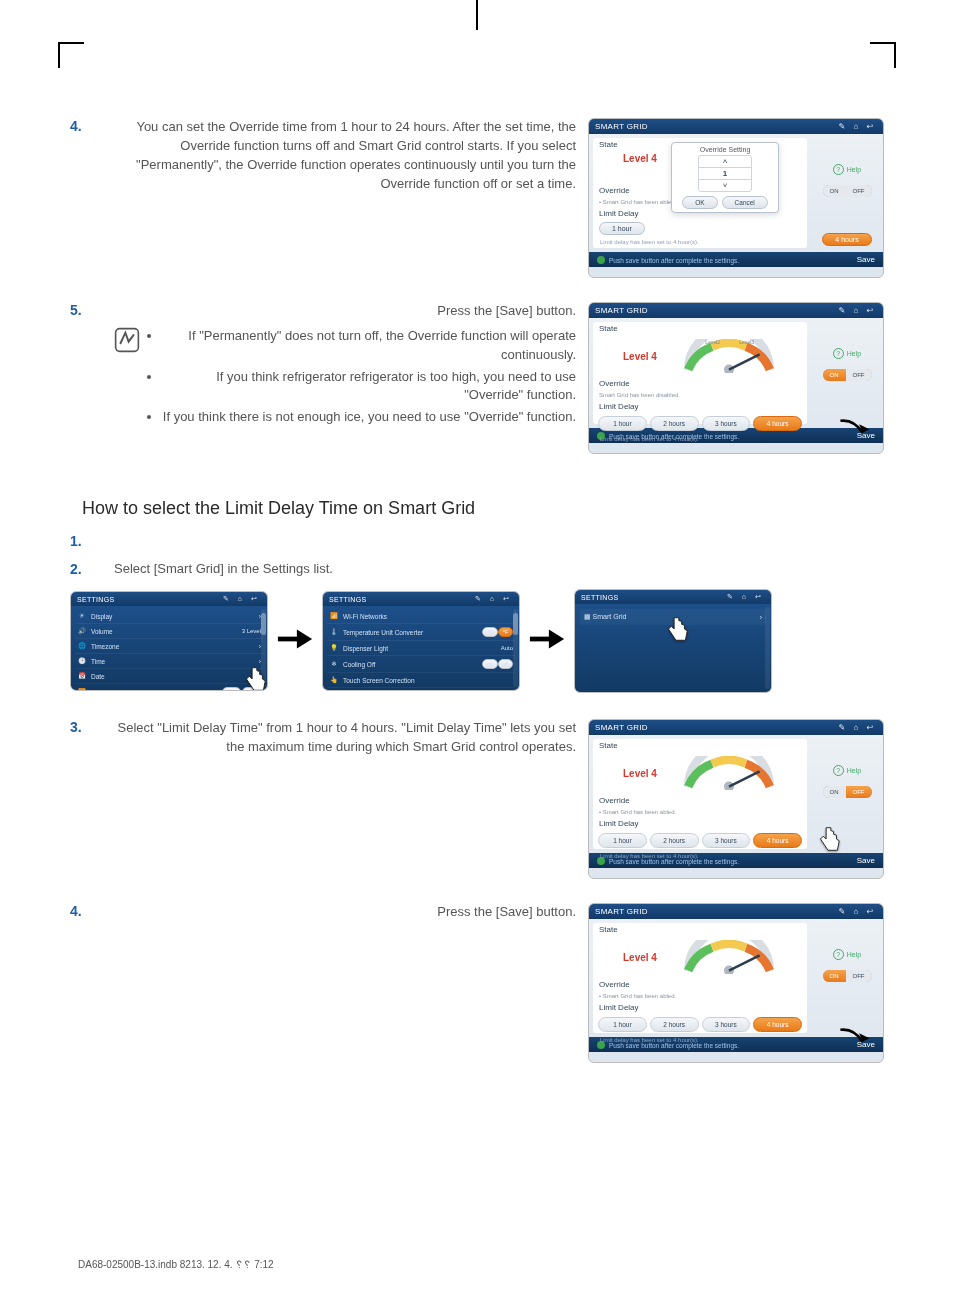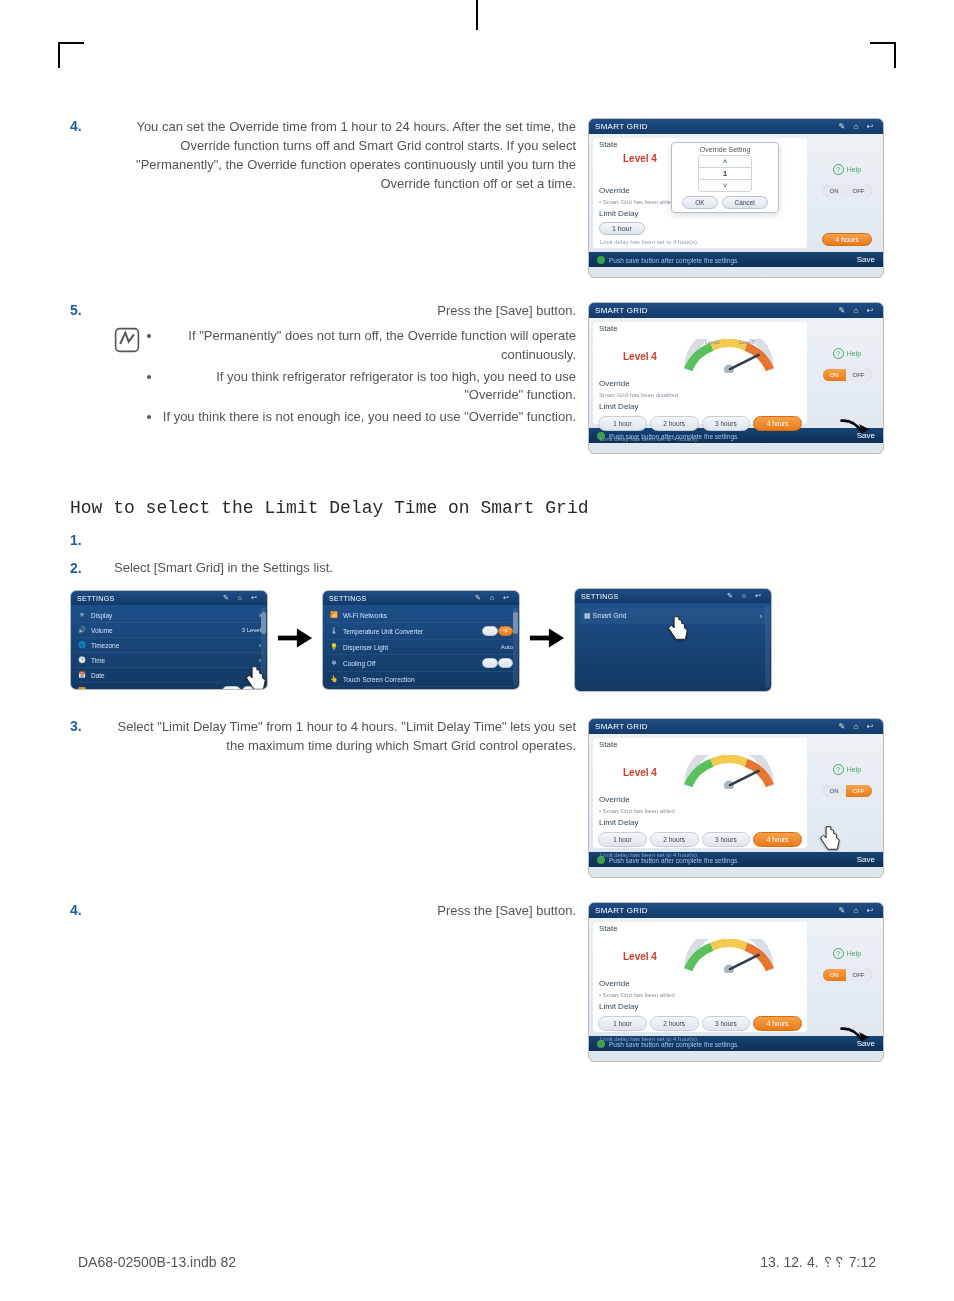--- a/index.html
+++ b/index.html
@@ -13,21 +13,21 @@
   .content{margin-top:58px;}
   .step{display:flex;margin-bottom:24px;}
   .step-num{flex:0 0 44px;font-weight:bold;color:#1e5fa6;font-size:14px;}
   .step-body{flex:1;font-size:13px;line-height:1.45;color:#555;text-align:right;}
   .step-fig{flex:0 0 296px;margin-left:12px;}
   .note-row{display:flex;align-items:flex-start;margin-top:6px;}
   .note-icon{flex:0 0 26px;margin-right:6px;}
   .note-icon svg{width:26px;height:26px;}
   ul.note{margin:0 0 0 0;padding-left:16px;font-size:13px;line-height:1.45;color:#555;}
   ul.note li{margin-bottom:3px;}
-  h2.section{font-size:18px;color:#2a2a2a;margin:44px 0 14px 0;font-weight:normal;font-family:Liberation Mono, monospace;}
+  h2.section{font-size:18px;color:#2a2a2a;margin:44px 0 14px 12px;font-weight:normal;}
   .inline-step{font-size:13px;color:#555;margin:6px 0 12px 0;display:flex;}
   .inline-step .step-num{flex:0 0 44px;}
   .inline-chip{display:inline-flex;align-items:center;justify-content:center;width:16px;height:14px;background:#6f8aa0;border-radius:2px;color:#fff;vertical-align:-2px;}
   .inline-chip svg{width:10px;height:8px;}
   .triple{display:flex;align-items:center;justify-content:flex-start;margin:8px 0 26px 0;}
   .triple .mini{width:196px;}
   .arrow{margin:0 8px;}
   .arrow svg{width:38px;height:24px;}
   
   .panel{border:1px solid #bcbcbc;border-radius:6px;overflow:hidden;background:linear-gradient(#eef2f6,#dde5ee);font-size:8px;color:#33475b;}
@@ -71,21 +71,21 @@
   .mini .list .item .lab{flex:1;padding:0 4px;}
   .mini .list .scroll{position:absolute;right:1px;top:3px;bottom:3px;width:5px;background:rgba(255,255,255,.08);border-radius:3px;}
   .mini .list .scroll::after{content:"";position:absolute;left:0;right:0;top:4px;height:22px;background:rgba(255,255,255,.35);border-radius:3px;}
   .mini .smartgrid{background:linear-gradient(#1d4f89,#123963);height:78px;padding:5px;}
   .mini .smartgrid .sg{display:flex;align-items:center;justify-content:space-between;background:rgba(255,255,255,.04);color:#cfe1f5;font-size:7px;padding:4px 4px;border-radius:2px;}
   .hand{position:absolute;}
   .hand svg{width:30px;height:30px;filter:drop-shadow(0 1px 1px rgba(0,0,0,.4));}
   .arrow-save{position:absolute;right:12px;bottom:6px;}
   .arrow-save svg{width:34px;height:28px;}
   .page-foot{position:absolute;left:0;right:0;bottom:86px;text-align:center;font-size:12px;color:#666;}
-  .doc-foot{position:absolute;left:78px;right:78px;bottom:30px;display:flex;justify-content:space-between;font-size:14px;color:#555;}
+  .doc-foot{position:absolute;left:78px;right:78px;bottom:30px;display:flex;justify-content:flex-start;font-size:10px;color:#555;}
 </style>
 </head>
 <body>
 
 <div class="page">
   <div class="crop tl-h"></div>
     <div class="crop tl-v"></div>
   <div class="crop tr-h"></div>
     <div class="crop tr-v"></div>
   <div class="crop top-mid"></div>

